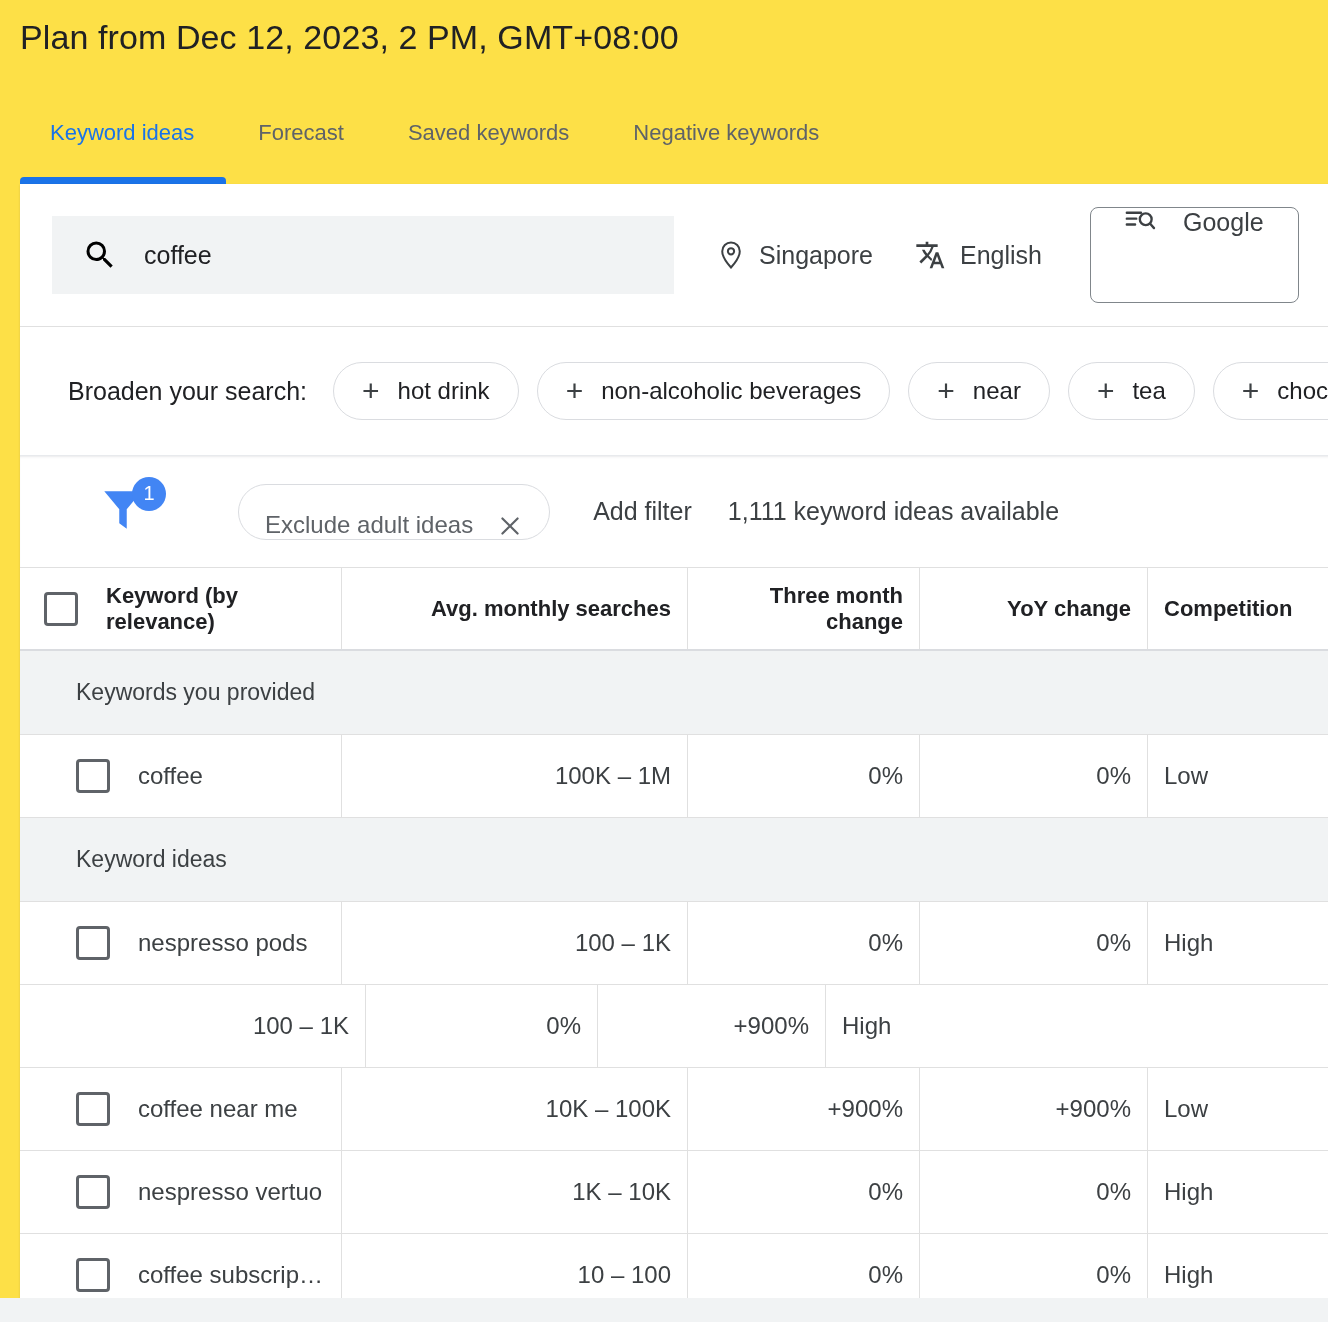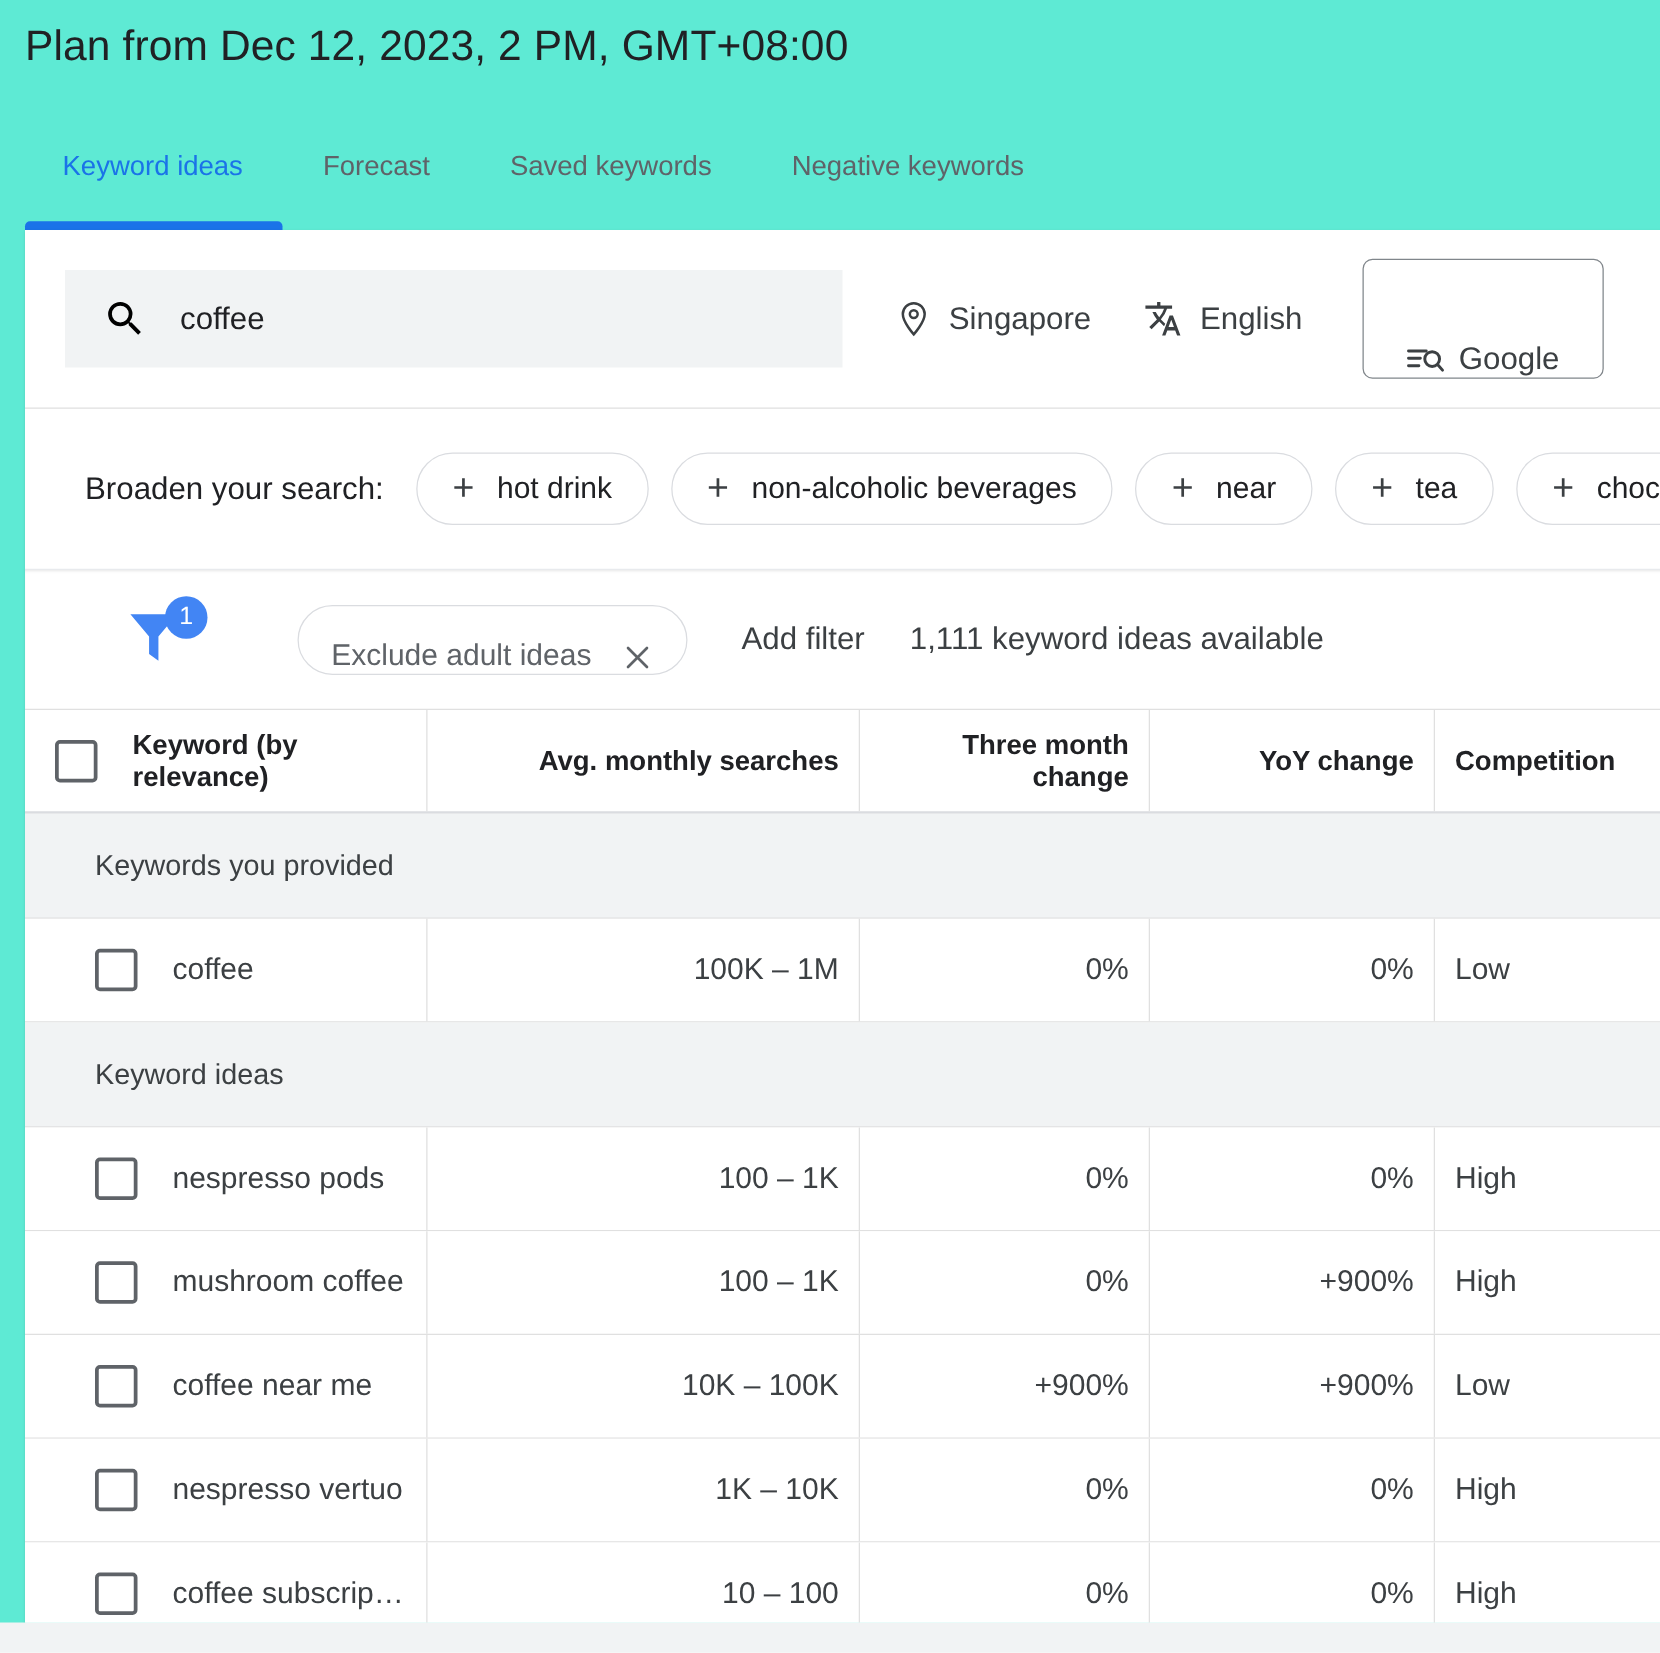--- a/index.html
+++ b/index.html
@@ -7,21 +7,21 @@
     margin: 0; padding: 0;
     width: 1328px; height: 1322px;
     overflow: hidden;
     background: #f1f3f4;
     font-family: "Liberation Sans", sans-serif;
     -webkit-font-smoothing: antialiased;
   }
   #page {
     width: 1328px; height: 1298px;
     position: relative;
-    background: #5eead4;
+    background: #fde047;
     overflow: hidden;
   }
 
   
   .page-title {
     position: absolute;
     left: 20px; top: 18px;
     font-size: 34px;
     color: #202124;
     letter-spacing: 0.1px;
@@ -96,22 +96,22 @@
     margin-left: 42px;
     cursor: pointer;
     white-space: nowrap;
   }
   .network-box {
     margin-left: 48px;
     border: 1px solid #80868b;
     border-radius: 8px;
     height: 96px;
     display: flex;
-    align-items: flex-end;
-    gap: 10px;
+    align-items: flex-start;
+    gap: 26px;
     padding: 0 34px;
     font-size: 25px;
     color: #3c4043;
     cursor: pointer;
     white-space: nowrap;
     flex: none;
   }
 
   
   .broadenrow {
@@ -410,24 +410,20 @@
         <span class="cbox"></span>
         <span class="kw-text">nespresso pods</span>
       </div>
       <div class="td c-avg">100 – 1K</div>
       <div class="td c-3mo">0%</div>
       <div class="td c-yoy">0%</div>
       <div class="td c-comp">High</div>
     </div>
 
     <div class="trow">
-      <div class="td c-kw">
-        <span class="cbox"></span>
-        <span class="kw-text">mushroom coffee</span>
-      </div>
       <div class="td c-avg">100 – 1K</div>
       <div class="td c-3mo">0%</div>
       <div class="td c-yoy">+900%</div>
       <div class="td c-comp">High</div>
     </div>
 
     <div class="trow">
       <div class="td c-kw">
         <span class="cbox"></span>
         <span class="kw-text">coffee near me</span>

